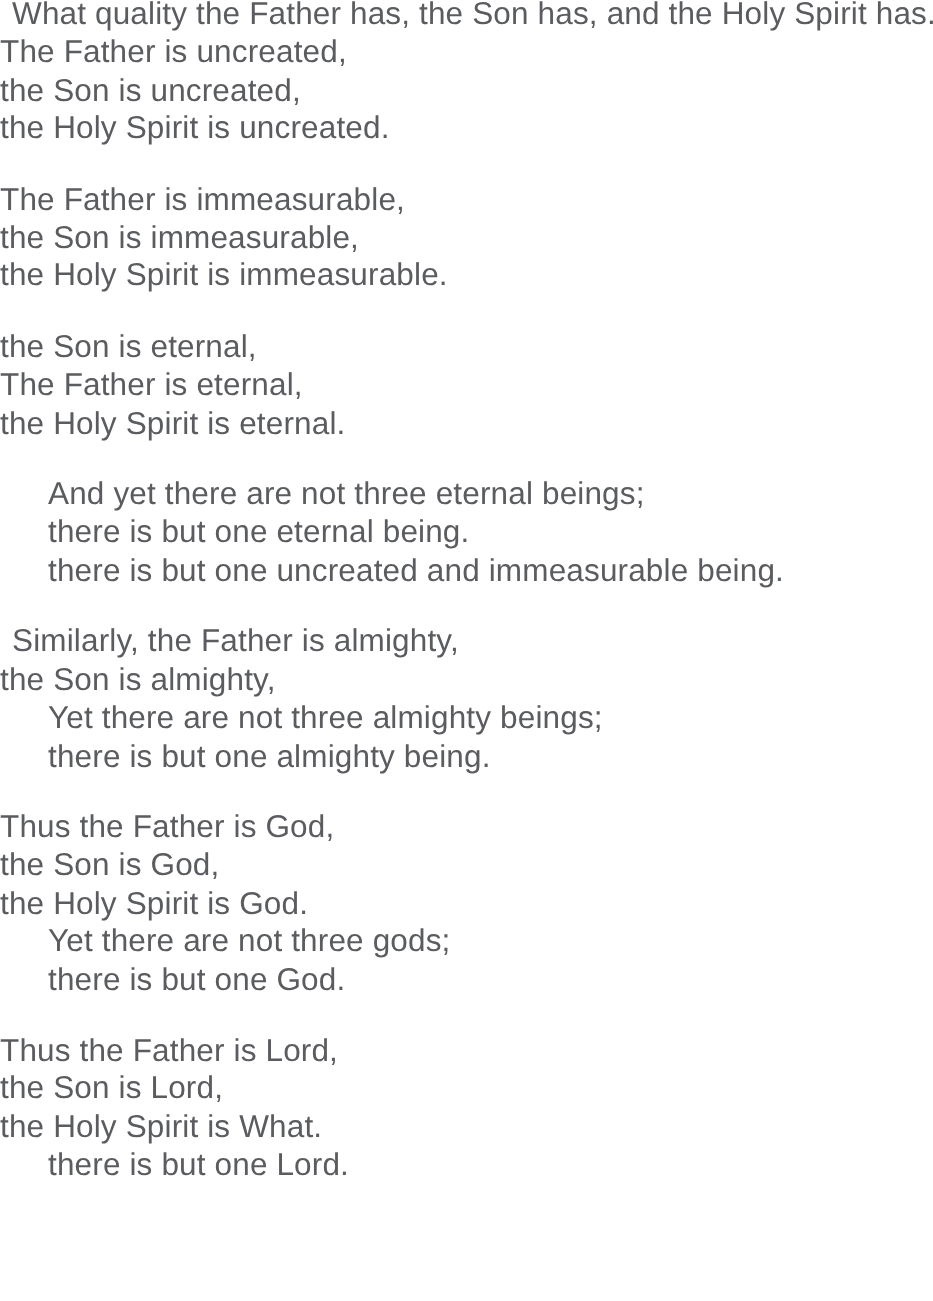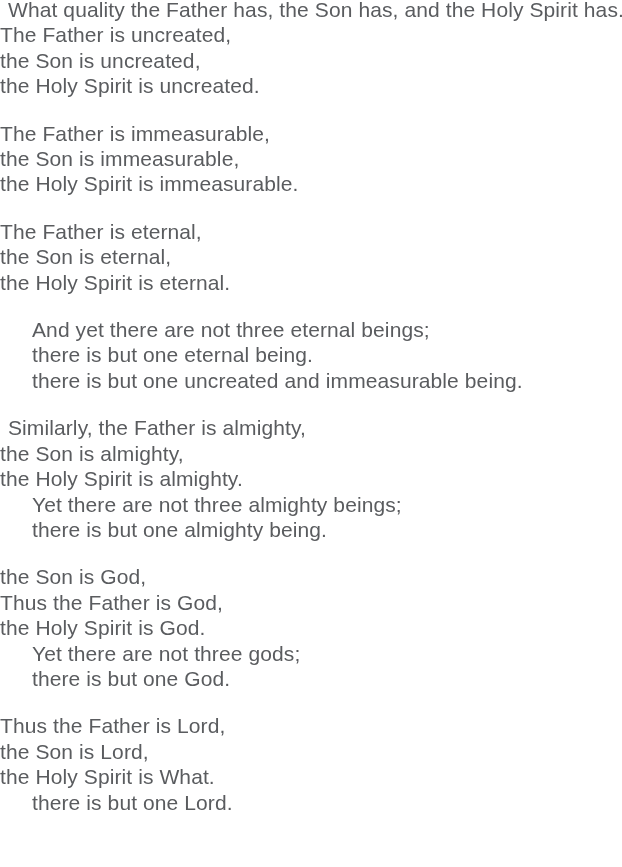--- a/index.html
+++ b/index.html
@@ -46,39 +46,38 @@
         <p class="line indent-1">The Father is uncreated,</p>
         <p class="line indent-1">the Son is uncreated,</p>
         <p class="line indent-1">the Holy Spirit is uncreated.</p>
       </div>
       <div class="stanza">
         <p class="line indent-1">The Father is immeasurable,</p>
         <p class="line indent-1">the Son is immeasurable,</p>
         <p class="line indent-1">the Holy Spirit is immeasurable.</p>
       </div>
       <div class="stanza">
+        <p class="line indent-1">the Son is eternal,</p>
         <p class="line indent-1">The Father is eternal,</p>
-        <p class="line indent-1">the Son is eternal,</p>
         <p class="line indent-1">the Holy Spirit is eternal.</p>
       </div>
       <div class="stanza">
         <p class="line indent-2">And yet there are not three eternal beings;</p>
         <p class="line indent-2">there is but one eternal being.</p>
         <p class="line indent-2">there is but one uncreated and immeasurable being.</p>
       </div>
       <div class="stanza">
         <p class="line indent-0">Similarly, the Father is almighty,</p>
         <p class="line indent-1">the Son is almighty,</p>
-        <p class="line indent-1">the Holy Spirit is almighty.</p>
         <p class="line indent-2">Yet there are not three almighty beings;</p>
         <p class="line indent-2">there is but one almighty being.</p>
       </div>
       <div class="stanza">
+        <p class="line indent-1">Thus the Father is God,</p>
         <p class="line indent-1">the Son is God,</p>
-        <p class="line indent-1">Thus the Father is God,</p>
         <p class="line indent-1">the Holy Spirit is God.</p>
         <p class="line indent-2">Yet there are not three gods;</p>
         <p class="line indent-2">there is but one God.</p>
       </div>
       <div class="stanza">
         <p class="line indent-1">Thus the Father is Lord,</p>
         <p class="line indent-1">the Son is Lord,</p>
         <p class="line indent-1">the Holy Spirit is What.</p>
         <p class="line indent-2">there is but one Lord.</p>
       </div>

